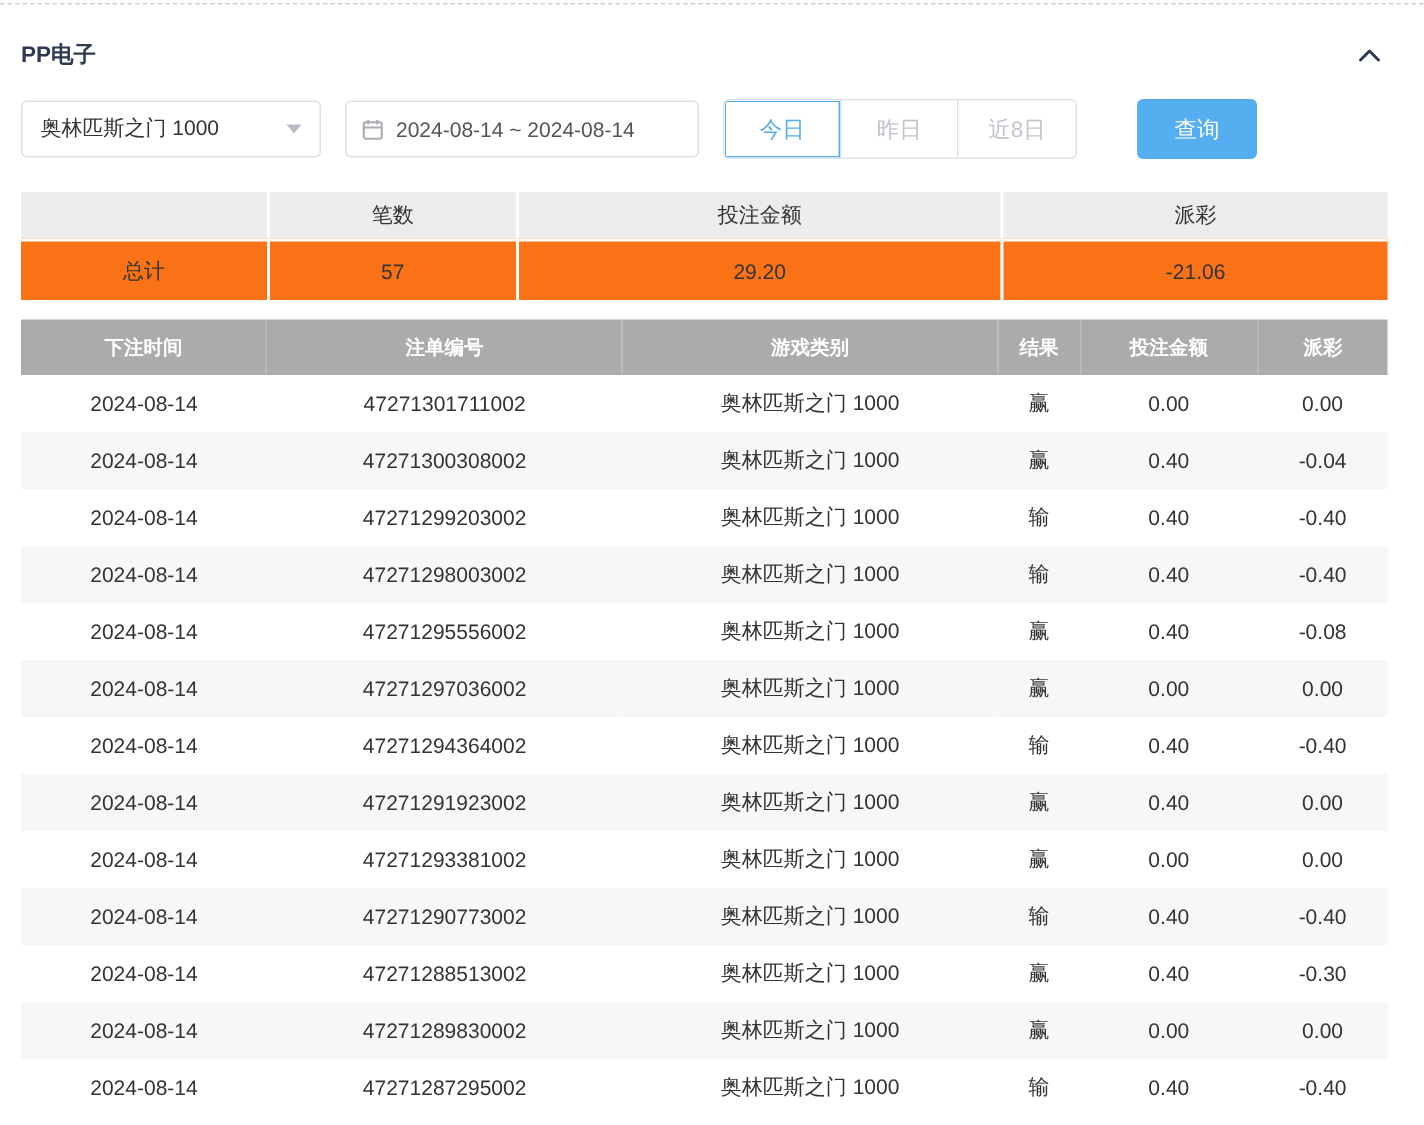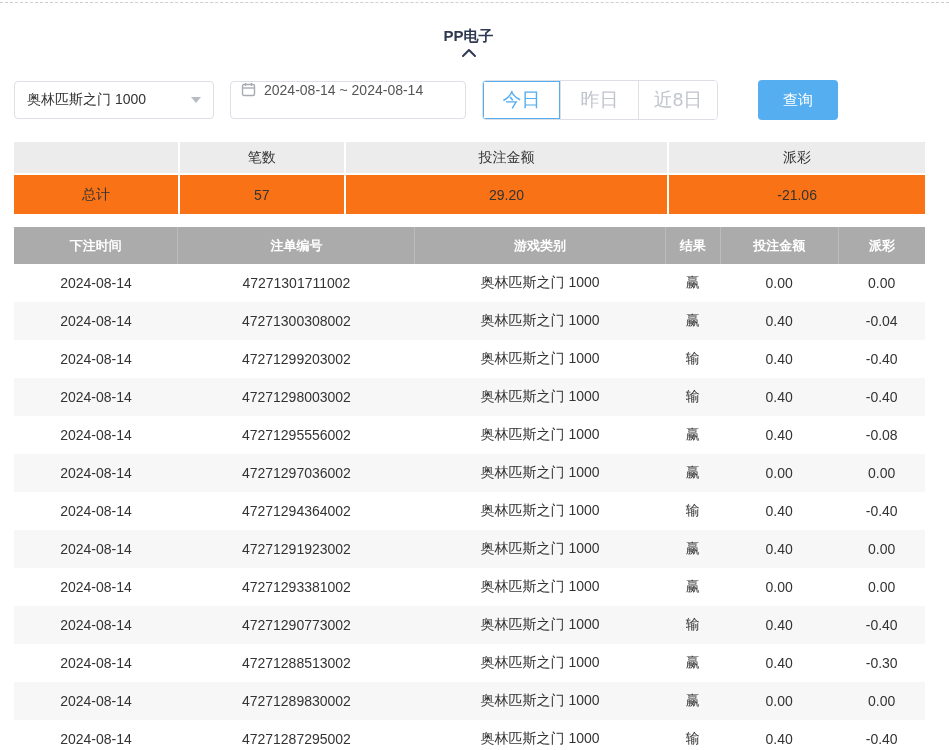--- a/index.html
+++ b/index.html
@@ -20,21 +20,20 @@
   }
   .page{
     padding:0 24px 0 14px;
   }
   
   .section-header{
     display:flex;
     align-items:center;
     justify-content:space-between;
     padding:24px 2px 0 0;
-    flex-direction:column;
   }
   .section-title{
     font-size:15px;
     font-weight:bold;
     color:#2f3a52;
   }
   .collapse-btn{
     background:none;border:none;padding:2px;cursor:pointer;line-height:0;
   }
   
@@ -53,34 +52,34 @@
   .caret{
     width:0;height:0;
     border-left:5px solid transparent;
     border-right:5px solid transparent;
     border-top:6px solid #b8bcc4;
     margin-left:8px;
   }
   .datepicker{
     width:236px;height:38px;
     border:1px solid #dcdfe6;border-radius:4px;
-    display:flex;align-items:flex-start;
+    display:flex;align-items:center;
     padding:0 10px;font-size:14px;color:#555;cursor:pointer;background:#fff;gap:8px;
   }
   .btn-group{
     display:flex;
     border:1px solid #dcdfe6;
     border-radius:4px;
     overflow:hidden;
   }
   .qbtn{
     width:78px;height:38px;
     background:#fff;border:none;
     border-right:1px solid #dcdfe6;
-    color:#c0c4cc;font-size:19px;cursor:pointer;
+    color:#c0c4cc;font-size:15px;cursor:pointer;
     font-family:inherit;
   }
   .qbtn:last-child{border-right:none;}
   .qbtn.active{
     color:var(--accent);
     box-shadow:inset 0 0 0 1px var(--accent);
   }
   .query-btn{
     width:80px;height:40px;margin-left:24px;
     background:var(--accent);color:#fff;border:none;border-radius:4px;

